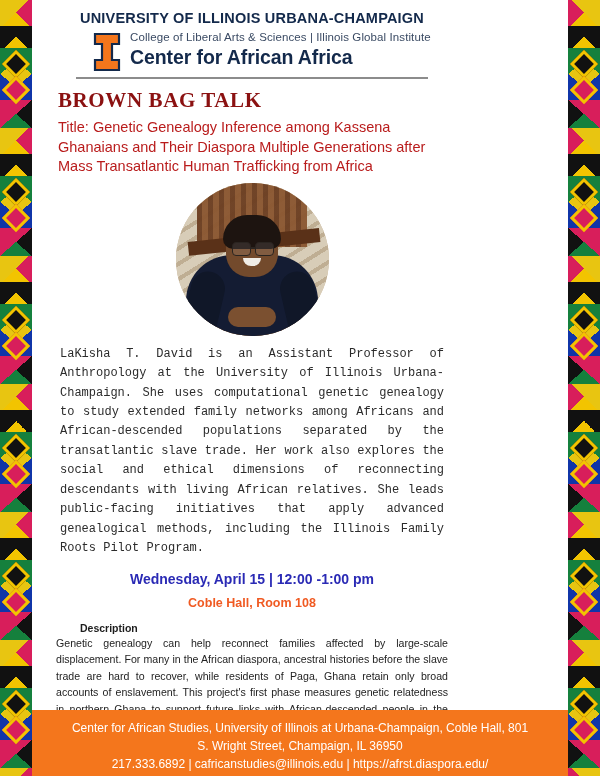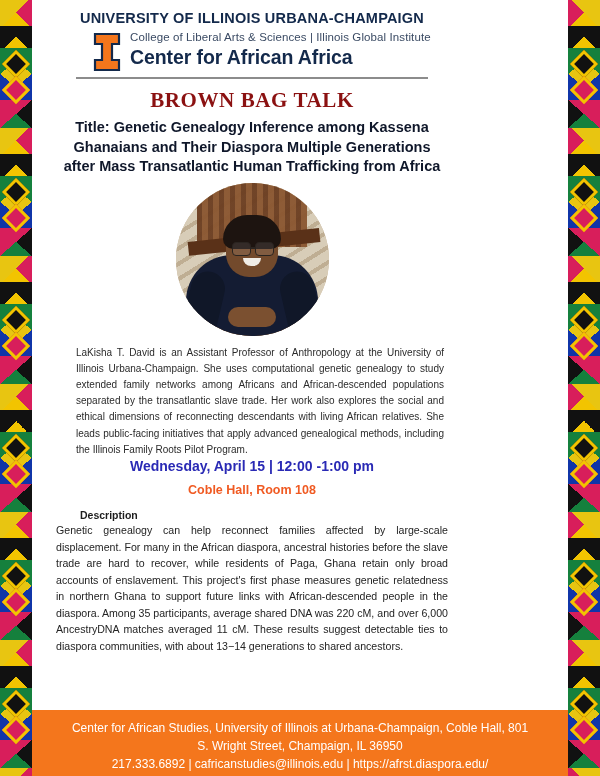--- a/index.html
+++ b/index.html
@@ -153,34 +153,34 @@
   }
   .rule {
     height: 2px;
     background: #8c8c8c;
     margin: 5px 20px 0 20px;
   }
 
   
   #talk-head {
     padding: 9px 26px 0 26px;
-    text-align: center;
+    text-align: left;
   }
   .bbt {
     font-family: "Liberation Serif", serif;
     font-size: 21px;
     font-weight: bold;
     color: #8b1111;
     letter-spacing: 0.6px;
     margin-bottom: 5px;
   }
   .talk-title {
     font-size: 14.5px;
-    font-weight: bold;
-    color: #0f172a;
+    font-weight: normal;
+    color: #b91c1c;
     line-height: 1.35;
   }
 
   
   #portrait-wrap {
     display: flex;
     justify-content: center;
     margin-top: 6px;
   }
   .portrait {
@@ -294,33 +294,35 @@
     border-radius: 10px;
   }
   .p-table {
     position: absolute;
     left: 0; bottom: 0; width: 100%; height: 11%;
     background: #6a3c1d;
   }
 
   
   #bio {
-    margin: 9px 28px 0 44px;
-    font-size: 10px;
+    margin: 9px 28px 0 28px;
+    font-size: 12px;
     line-height: 1.62;
     color: #2b2b2b;
     text-align: justify;
+    font-family: Liberation Mono, monospace;
   }
 
   
   #when {
     text-align: center;
     font-size: 14px;
     font-weight: bold;
     color: #2a2ab5;
+    margin-top: 12px;
   }
   #where {
     text-align: center;
     font-size: 12.5px;
     font-weight: bold;
     color: #f05a22;
     margin-top: 9px;
   }
 
   

